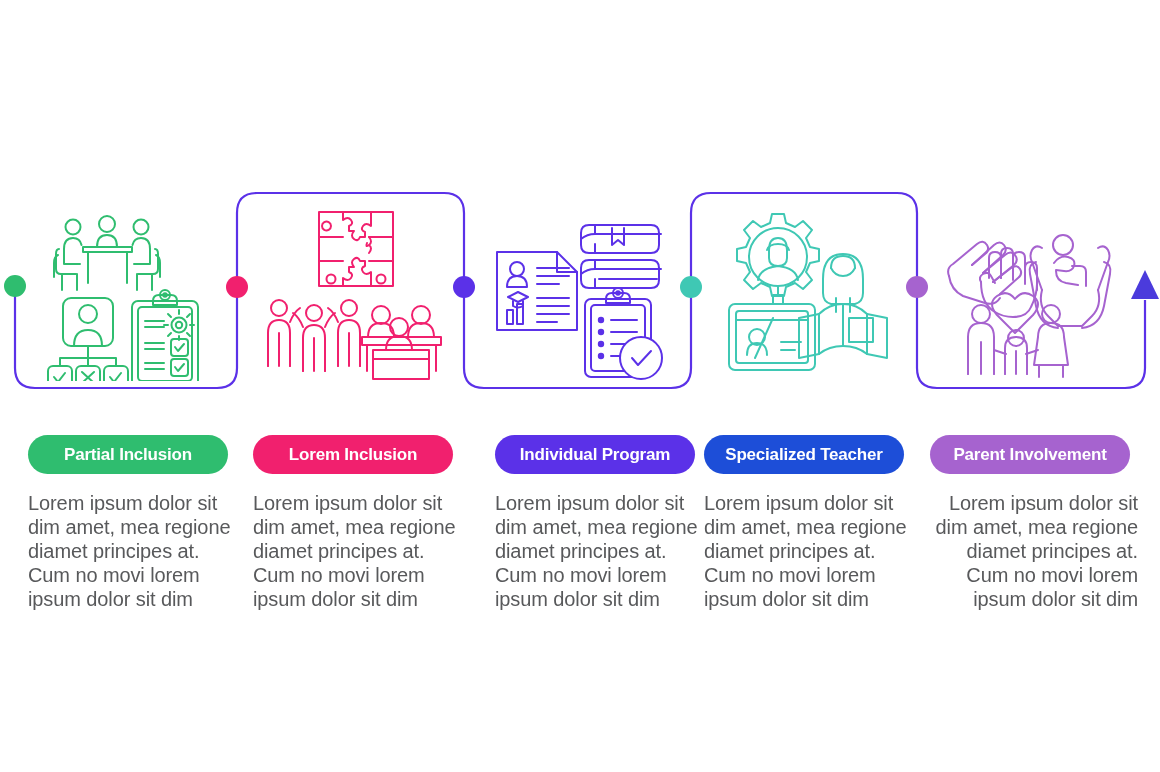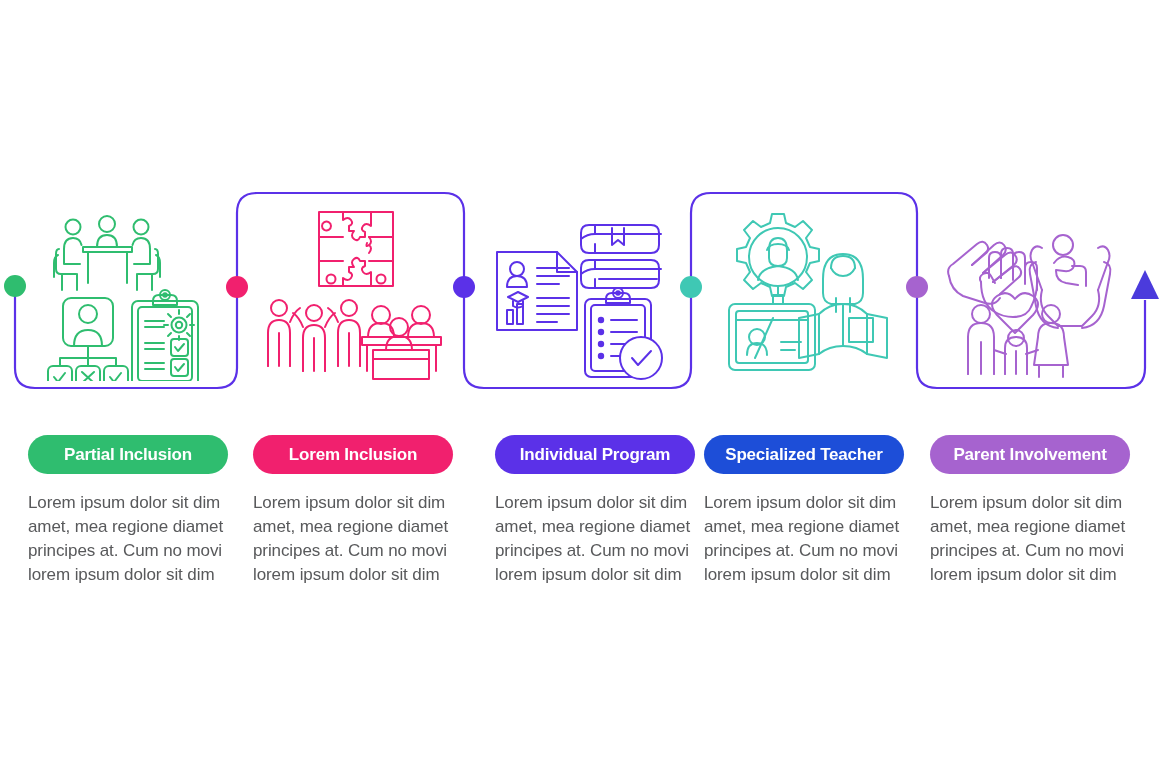--- a/index.html
+++ b/index.html
@@ -51,21 +51,21 @@
   }
   .step {
     position: absolute;
     top: 0;
     width: 226px;
   }
   .step-0 { left: 28px; }
   .step-1 { left: 253px; }
   .step-2 { left: 459px; margin-left: 36px; }
   .step-3 { left: 704px; }
-  .step-4 { left: 930px; }
+  .step-4 { left: 930px; text-align: right; }
 
   .step-pill {
     width: 200px;
     height: 39px;
     border-radius: 23px;
     display: flex;
     align-items: center;
     justify-content: center;
     box-sizing: border-box;
     padding: 0 10px;
@@ -74,21 +74,21 @@
     color: #ffffff;
     font-size: 17px;
     font-weight: bold;
     letter-spacing: -0.2px;
     white-space: nowrap;
     line-height: 1;
   }
   .step-desc {
     margin-top: 17px;
     width: 208px;
-    font-size: 17px;
+    font-size: 20px;
     line-height: 24px;
     color: #58595b;
     letter-spacing: -0.1px;
   }
 </style>
 </head>
 <body>
 
 <div id="infographic">
 

